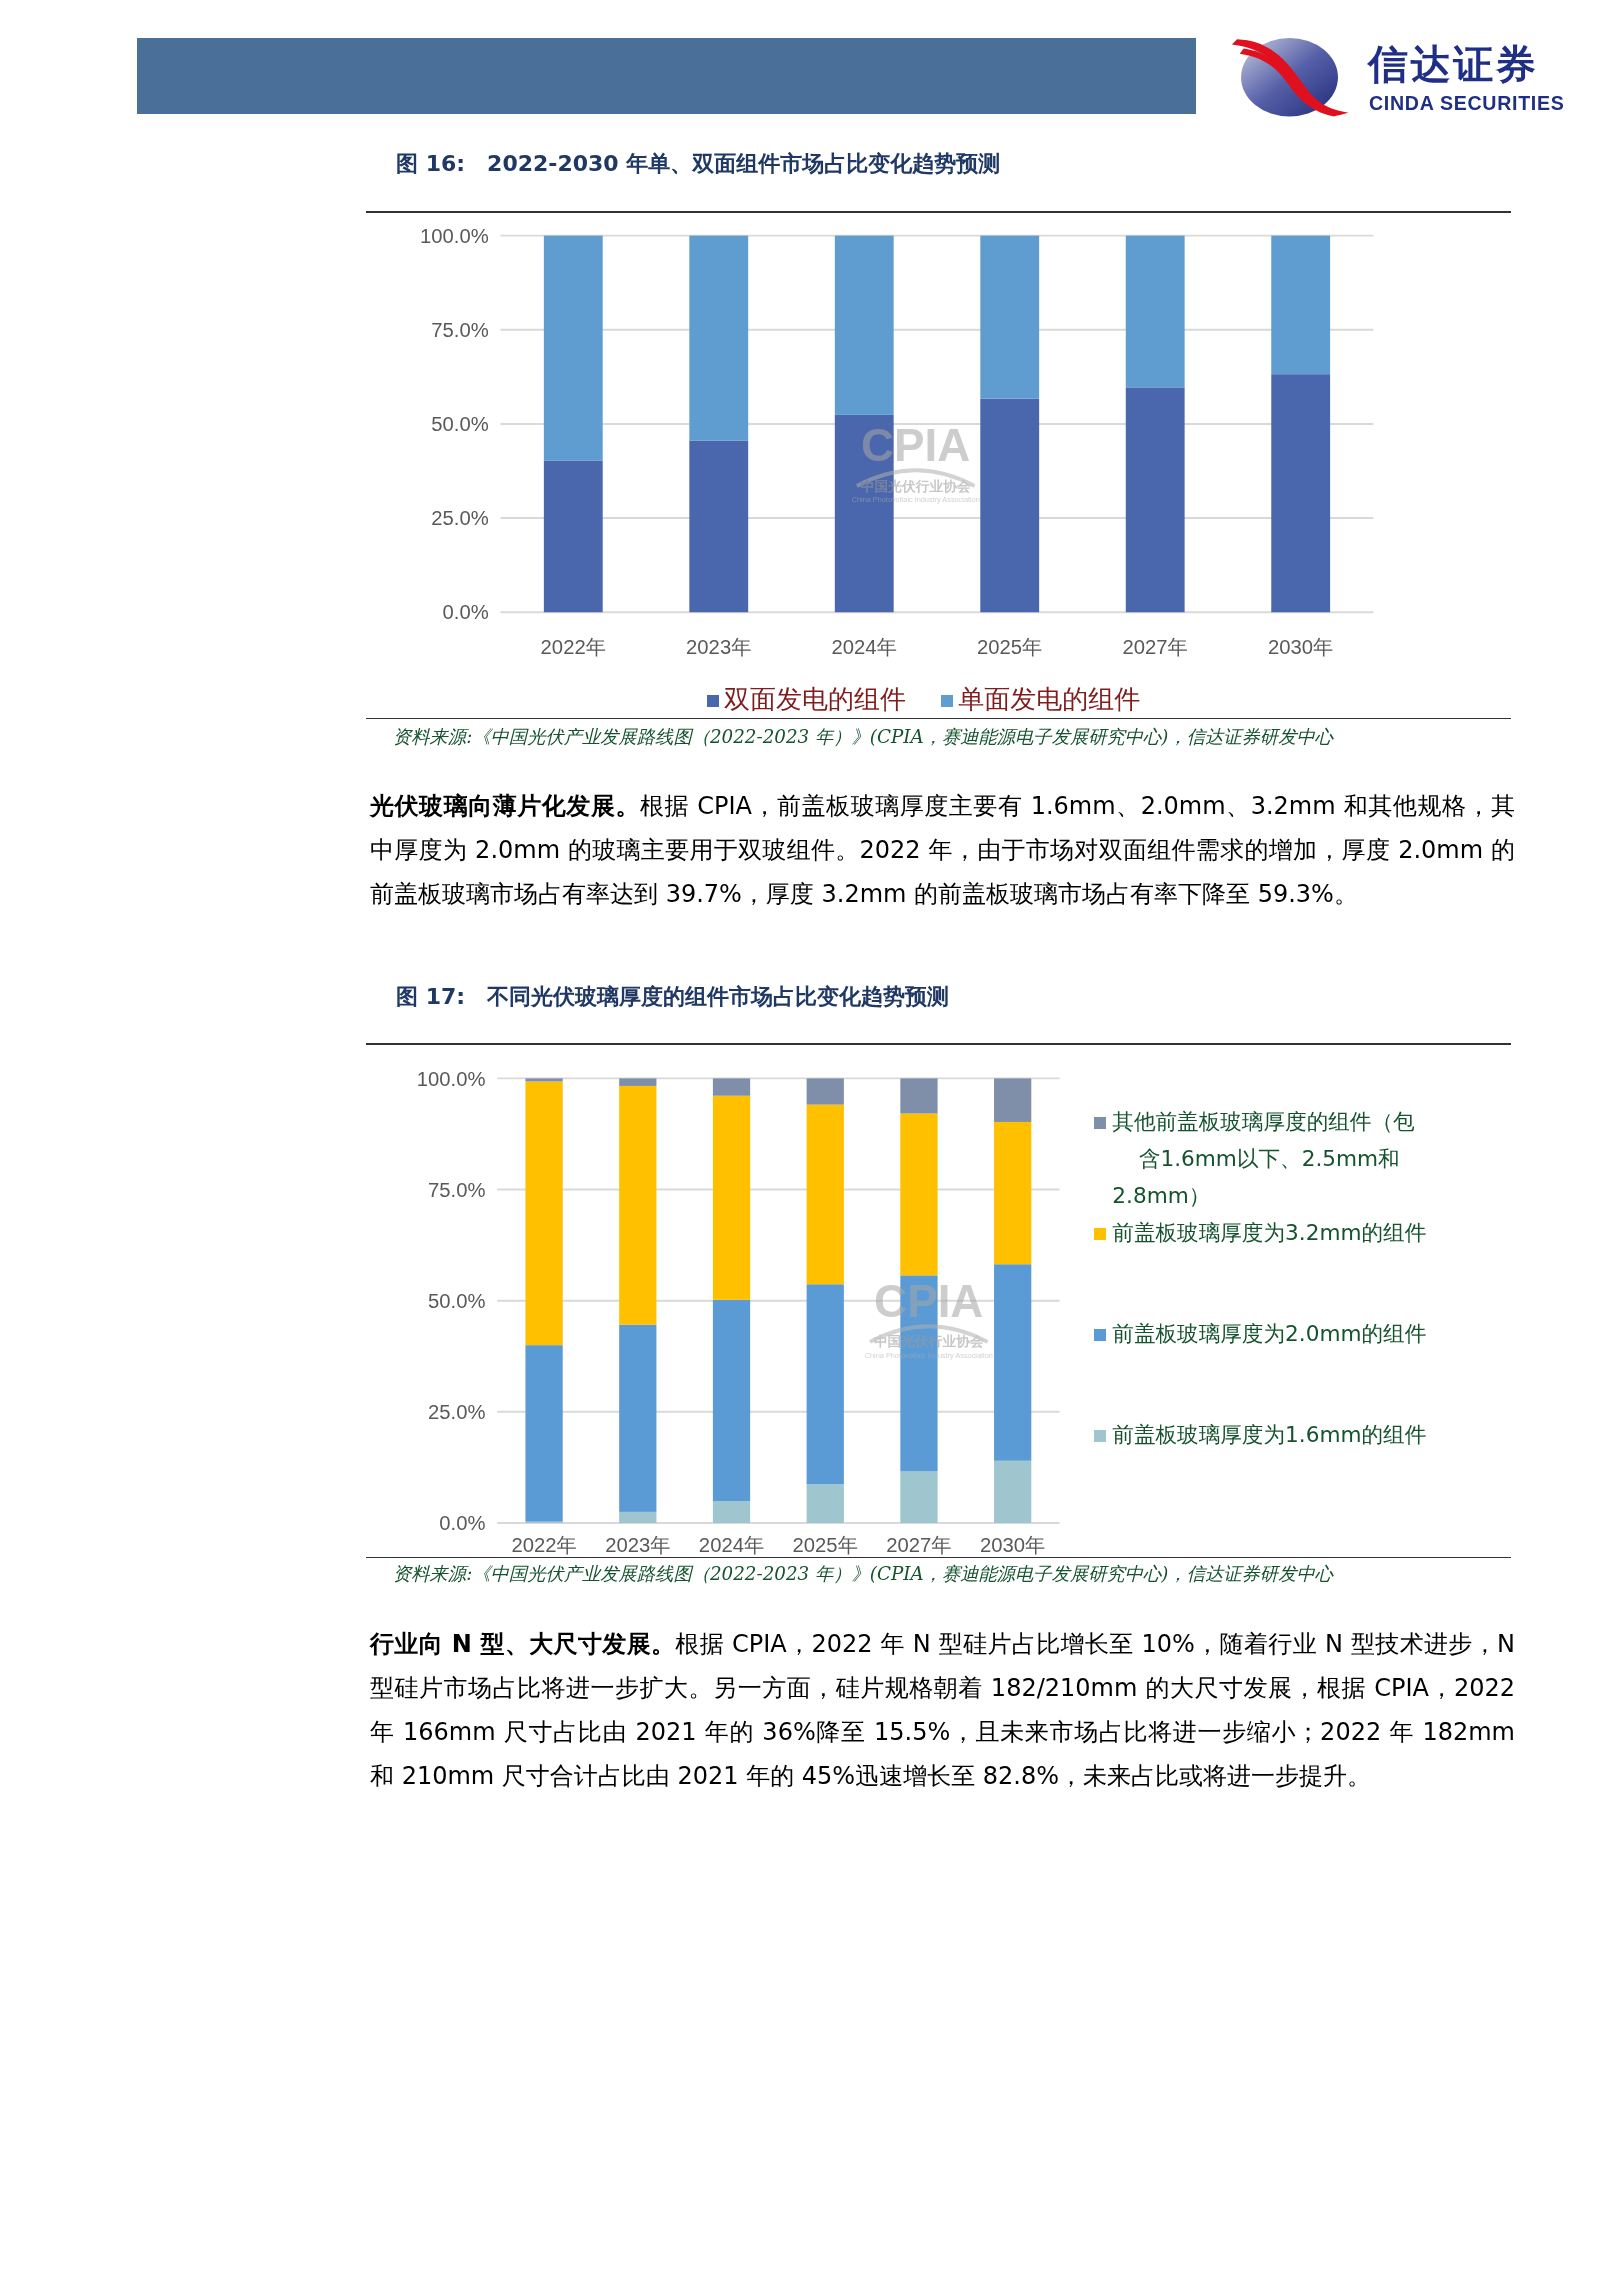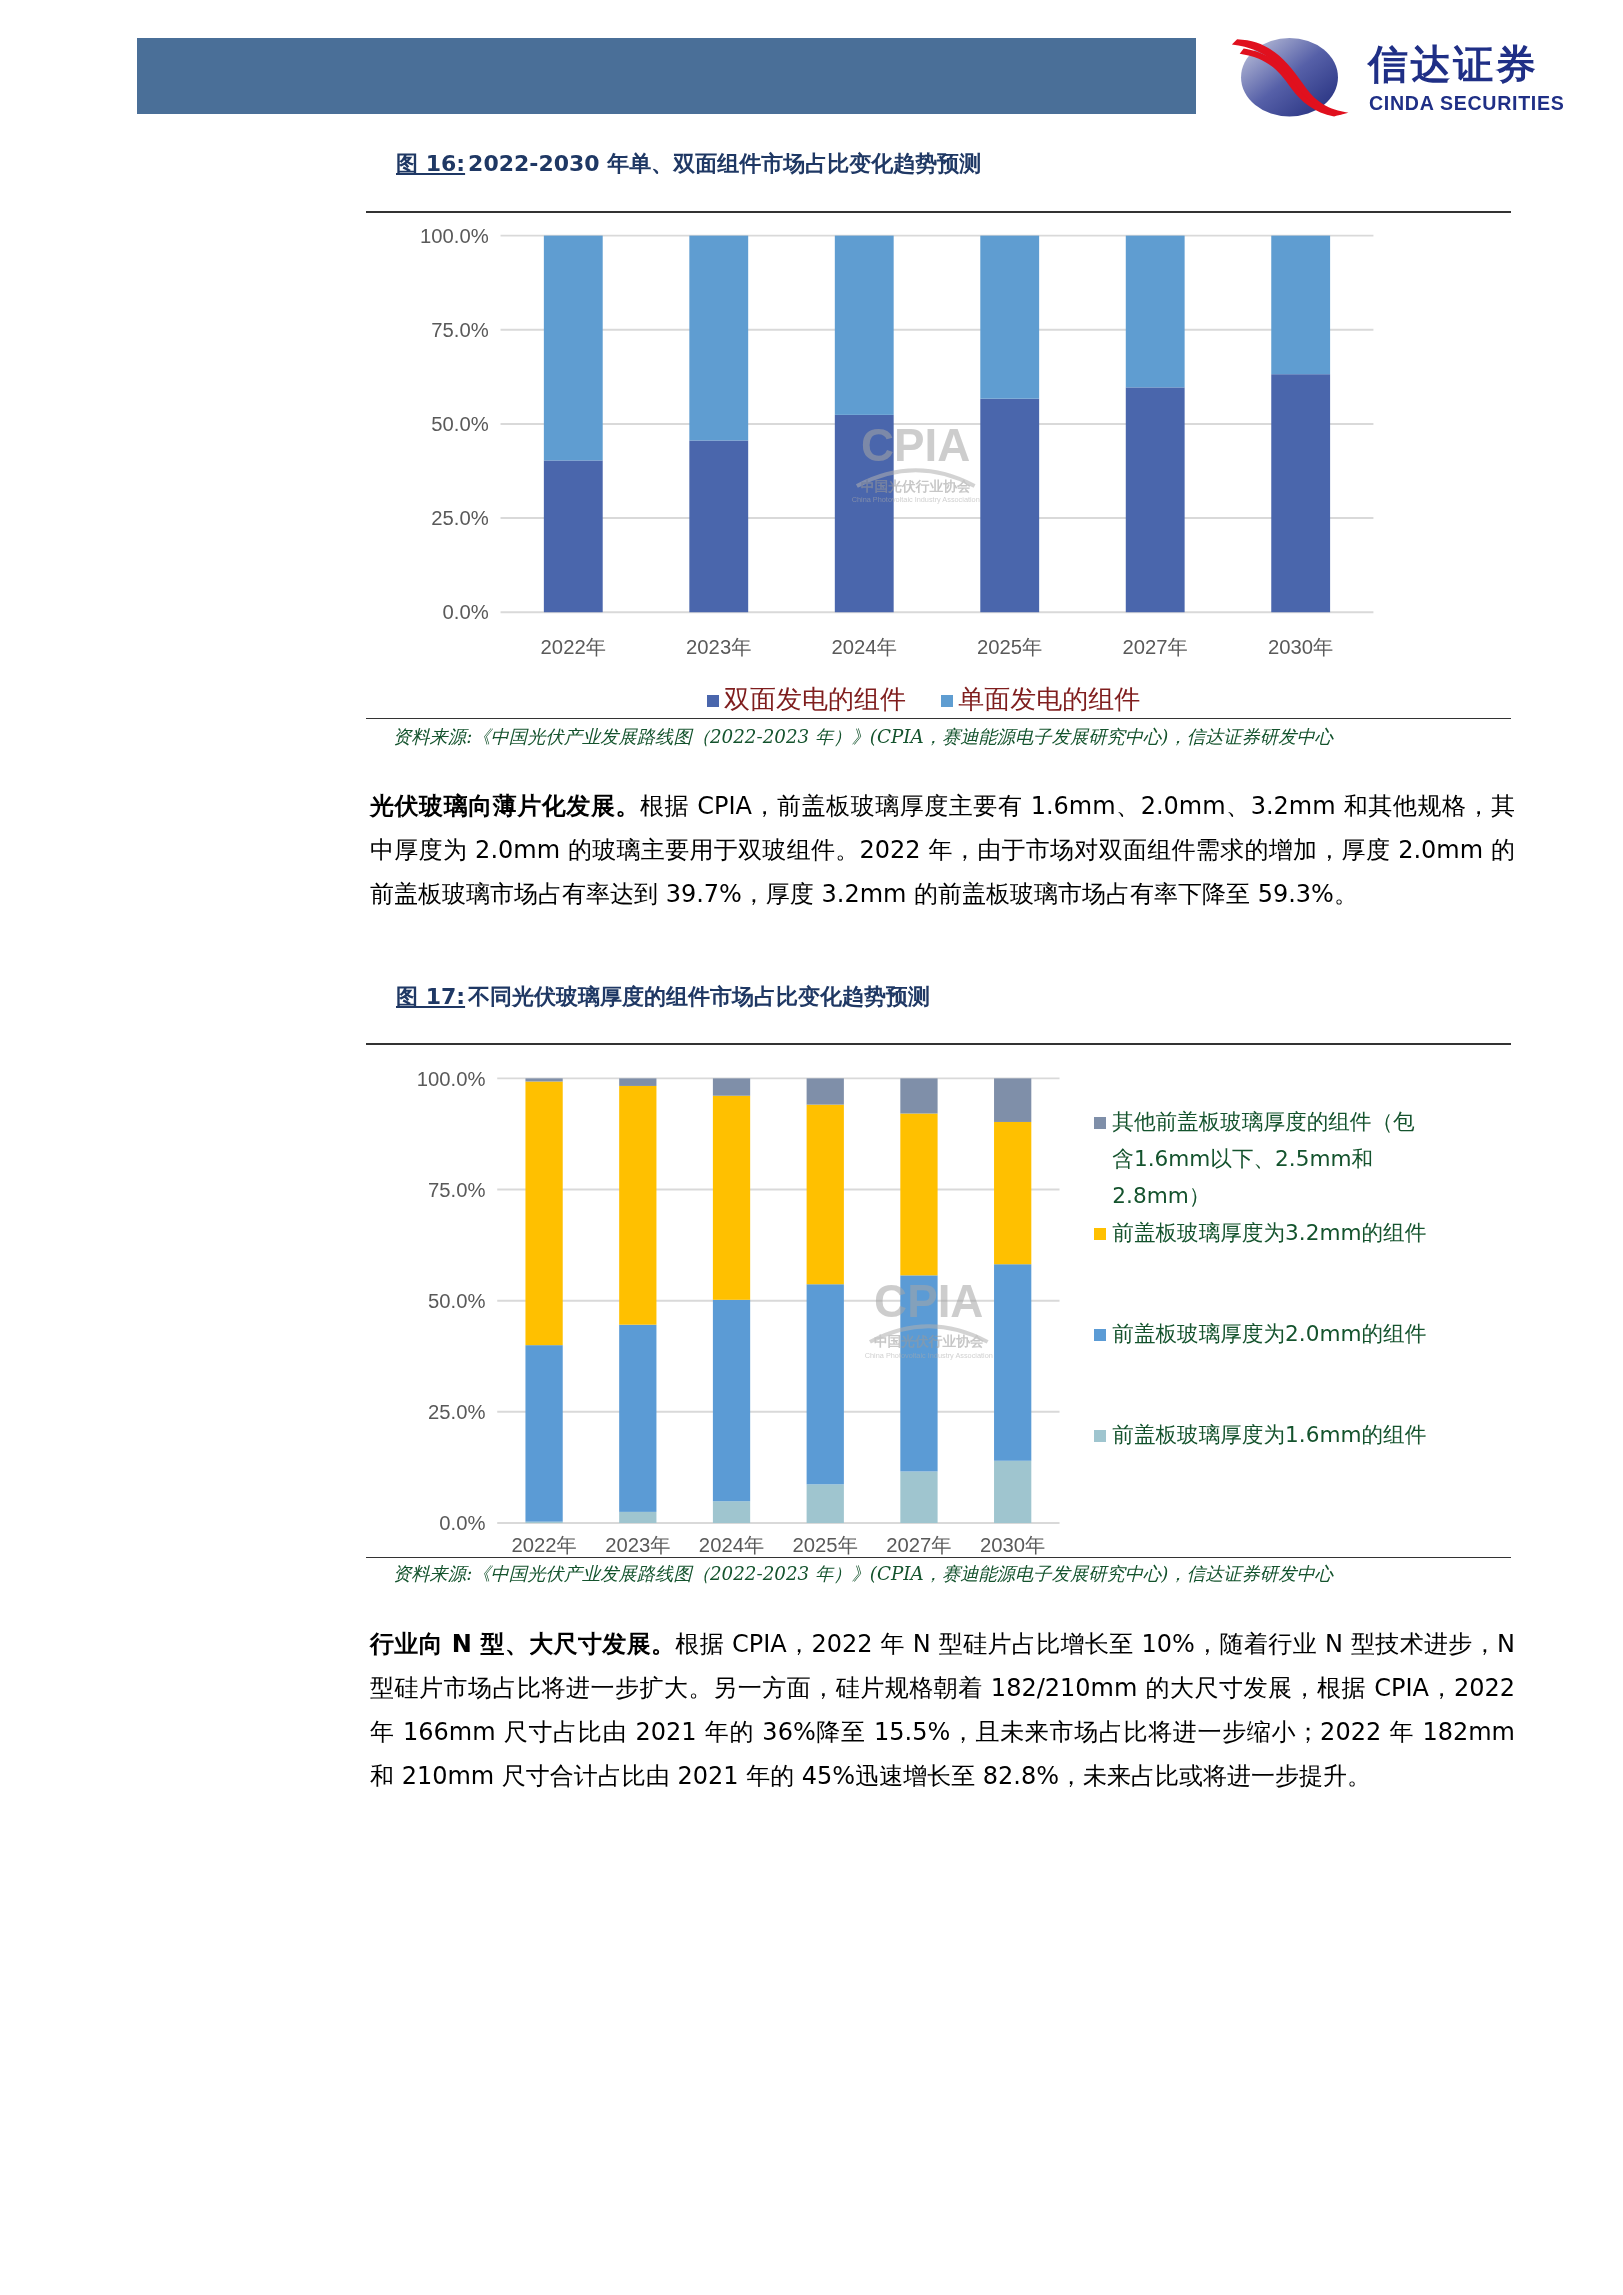--- a/index.html
+++ b/index.html
@@ -4,21 +4,21 @@
 <style>
   html, body { margin:0; padding:0; background:#ffffff; }
   body { width:1623px; height:2295px; position:relative; font-family:"DejaVu Sans", sans-serif; color:#000; overflow:hidden; }
   .header-bar { position:absolute; left:137px; top:38px; width:1059px; height:76px; background:#4a6f98; }
   .logo { position:absolute; left:1224px; top:34px; width:386px; height:84px; }
   .logo-mark { position:absolute; left:0; top:0; width:131px; height:84px; }
   .logo-cn { position:absolute; left:144px; top:3.9px; font-size:40px; font-weight:bold; color:#1f2f86; letter-spacing:2.6px; line-height:52px; font-family:"DejaVu Sans", sans-serif; }
   .logo-en { position:absolute; left:145px; top:58px; font-size:19.6px; font-weight:bold; color:#1f2f86; letter-spacing:0.7px; font-family:"Liberation Sans", sans-serif; }
 
   .fig-title { position:absolute; left:396px; font-size:22px; font-weight:bold; color:#1f3864; font-family:"DejaVu Sans", sans-serif; }
-  .fig-title .num { margin-right:3px;text-decoration:underline; }
+  .fig-title .num { margin-right:22px; }
   .rule { position:absolute; left:366px; width:1145px; height:0; border-top:2px solid #333; }
 
   .chart { position:absolute; }
   .chart svg text { font-family:"Liberation Sans", sans-serif; }
 
   .source { position:absolute; left:393px; font-size:18.3px; font-style:italic; color:#14532d; font-family:"DejaVu Serif", serif; white-space:nowrap; }
 
   .para { position:absolute; left:350px; width:1145px; font-size:24px; line-height:44px; text-align:justify; font-family:"DejaVu Sans", sans-serif; color:#000;margin-left:20px; }
   .para b { font-weight:bold; }
 
@@ -153,21 +153,21 @@
       <g opacity="0.55">
         <text x="860" y="413" text-anchor="middle" font-size="70" font-weight="bold" fill="#a6a6a6">CPIA</text>
         <path d="M770 451 Q860 403 950 451" stroke="#b0b0b0" stroke-width="6" fill="none"></path>
         <text x="860" y="458" text-anchor="middle" font-size="21" font-weight="bold" fill="#9a9a9a">中国光伏行业协会</text>
         <text x="860" y="475" text-anchor="middle" font-size="11.200000000000001" fill="#aaaaaa">China Photovoltaic Industry Association</text>
       </g>
     </svg>
 </div>
 <div class="legend2" style="left:1094px; top:1103px;">
   <div><span class="sw" style="background:#7f8fa9"></span><span>其他前盖板玻璃厚度的组件（包</span></div>
-  <div style="padding-left:18.3px;">含1.6mm以下、2.5mm和</div>
+  <div style="padding-left:18.3px;text-align:center;">含1.6mm以下、2.5mm和</div>
   <div style="padding-left:18.3px;">2.8mm）</div>
   <div style="margin-top:0px;"><span class="sw" style="background:#ffc000"></span><span>前盖板玻璃厚度为3.2mm的组件</span></div>
   <div style="margin-top:64px;"><span class="sw" style="background:#5b9bd5"></span><span>前盖板玻璃厚度为2.0mm的组件</span></div>
   <div style="margin-top:64px;"><span class="sw" style="background:#9fc5cf"></span><span>前盖板玻璃厚度为1.6mm的组件</span></div>
 </div>
 <div class="rule" style="top:1557px; border-top-width:1.3px;"></div>
 <div class="source" style="top:1561px;">资料来源:《中国光伏产业发展路线图（2022-2023 年）》(CPIA，赛迪能源电子发展研究中心)，信达证券研发中心</div>
 
 <div class="para" style="top:1622px;">
   <b>行业向 N 型、大尺寸发展。</b><span>根据 CPIA，2022 年 N 型硅片占比增长至 10%，随着行业 N 型技术进步，N 型硅片市场占比将进一步扩大。另一方面，硅片规格朝着 182/210mm 的大尺寸发展，根据 CPIA，2022 年 166mm 尺寸占比由 2021 年的 36%降至 15.5%，且未来市场占比将进一步缩小；2022 年 182mm 和 210mm 尺寸合计占比由 2021 年的 45%迅速增长至 82.8%，未来占比或将进一步提升。</span>

